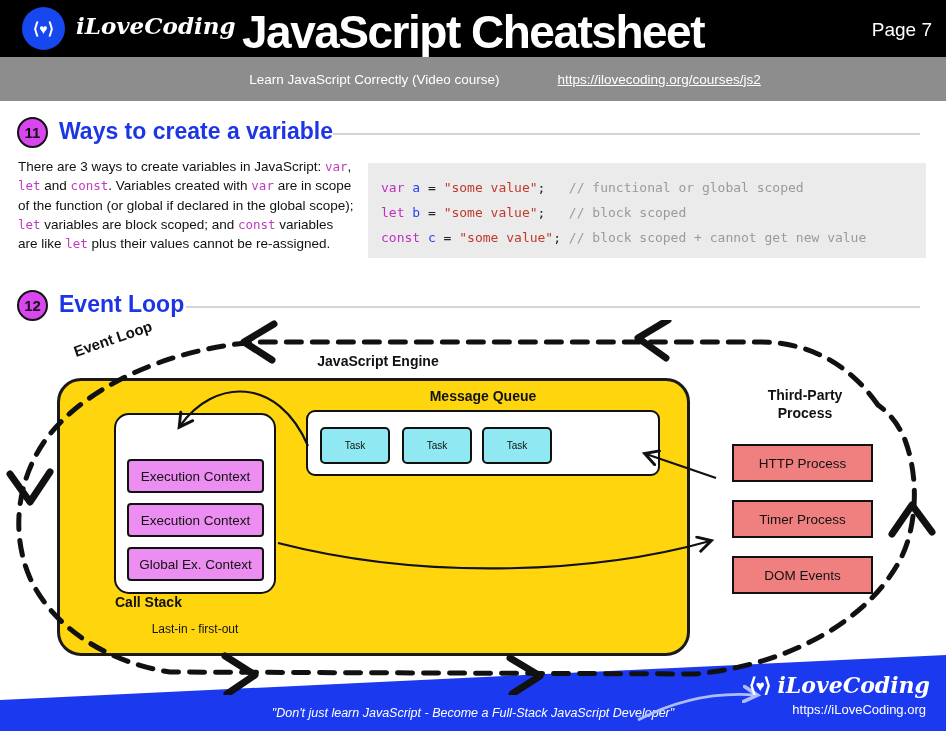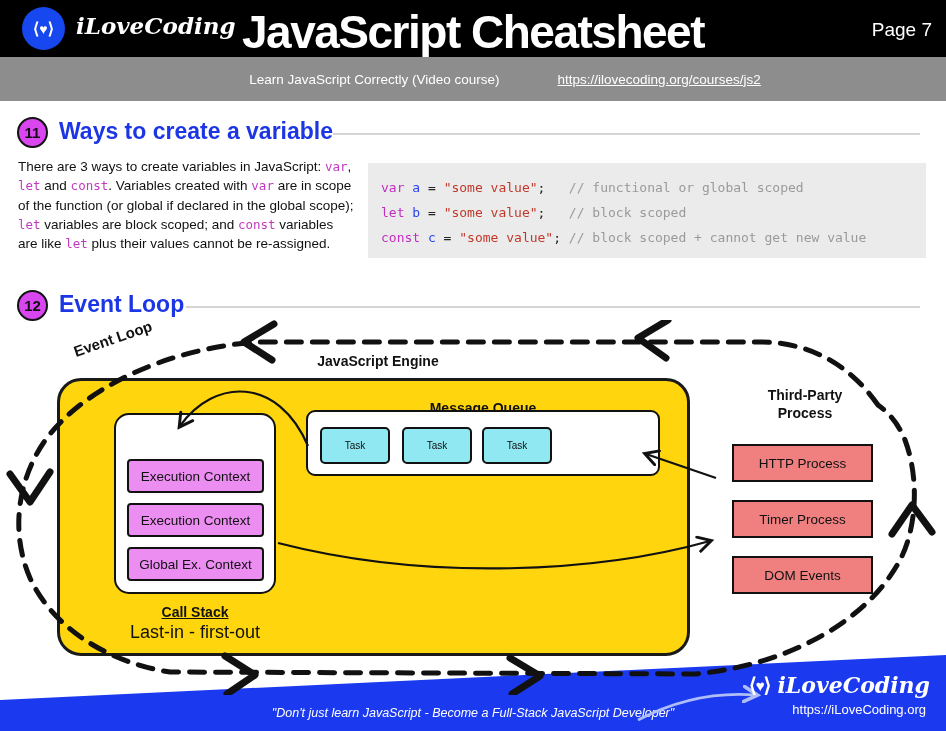--- a/index.html
+++ b/index.html
@@ -48,27 +48,27 @@
         transform:rotate(-19deg);}
   .engine-box{position:absolute;left:57px;top:58px;width:633px;height:278px;background:#ffd60e;
         border:3px solid #1a1a1a;border-radius:24px;box-sizing:border-box;}
   .engine-label{position:absolute;left:278px;top:33px;width:200px;text-align:center;
         font-weight:bold;font-size:14px;color:#111;}
   .stack-box{position:absolute;left:114px;top:93px;width:162px;height:181px;background:#fff;
         border:2.5px solid #111;border-radius:15px;box-sizing:border-box;}
   .ctx{position:absolute;left:11px;width:137px;height:34px;background:#ec8df2;border:2px solid #111;
         border-radius:4px;box-sizing:border-box;display:flex;align-items:center;justify-content:center;
         font-size:13.5px;color:#111;}
-  .stack-label{position:absolute;left:115px;top:284px;width:160px;text-align:center;
-        font-weight:bold;font-size:14px;color:#111;text-decoration:underline;}
+  .stack-label{position:absolute;left:115px;top:274px;width:160px;
+        font-weight:bold;font-size:14px;color:#111;}
   .stack-sublabel{position:absolute;left:115px;top:302px;width:160px;text-align:center;
-        font-size:18px;color:#111;}
+        font-size:12px;color:#111;}
   .queue-box{position:absolute;left:306px;top:90px;width:354px;height:66px;background:#fff;
         border:2.5px solid #111;border-radius:9px;box-sizing:border-box;}
-  .queue-label{position:absolute;left:383px;top:80px;width:200px;text-align:center;
+  .queue-label{position:absolute;left:383px;top:68px;width:200px;text-align:center;
         font-weight:bold;font-size:14px;color:#111;}
   .task{position:absolute;top:15px;width:70px;height:37px;background:#8fe8f2;border:2px solid #111;
         border-radius:5px;box-sizing:border-box;display:flex;align-items:center;justify-content:center;
         font-size:10px;color:#111;}
   .tp-label{position:absolute;left:705px;top:66px;width:200px;text-align:center;font-weight:bold;
         font-size:14px;line-height:18px;color:#111;}
   .proc{position:absolute;left:732px;width:141px;height:38px;background:#f08080;border:2px solid #111;
         box-sizing:border-box;display:flex;align-items:center;justify-content:center;
         font-size:13.5px;color:#111;}
   .arrows-svg{position:absolute;left:0;top:0;width:946px;height:375px;z-index:5;pointer-events:none;}

